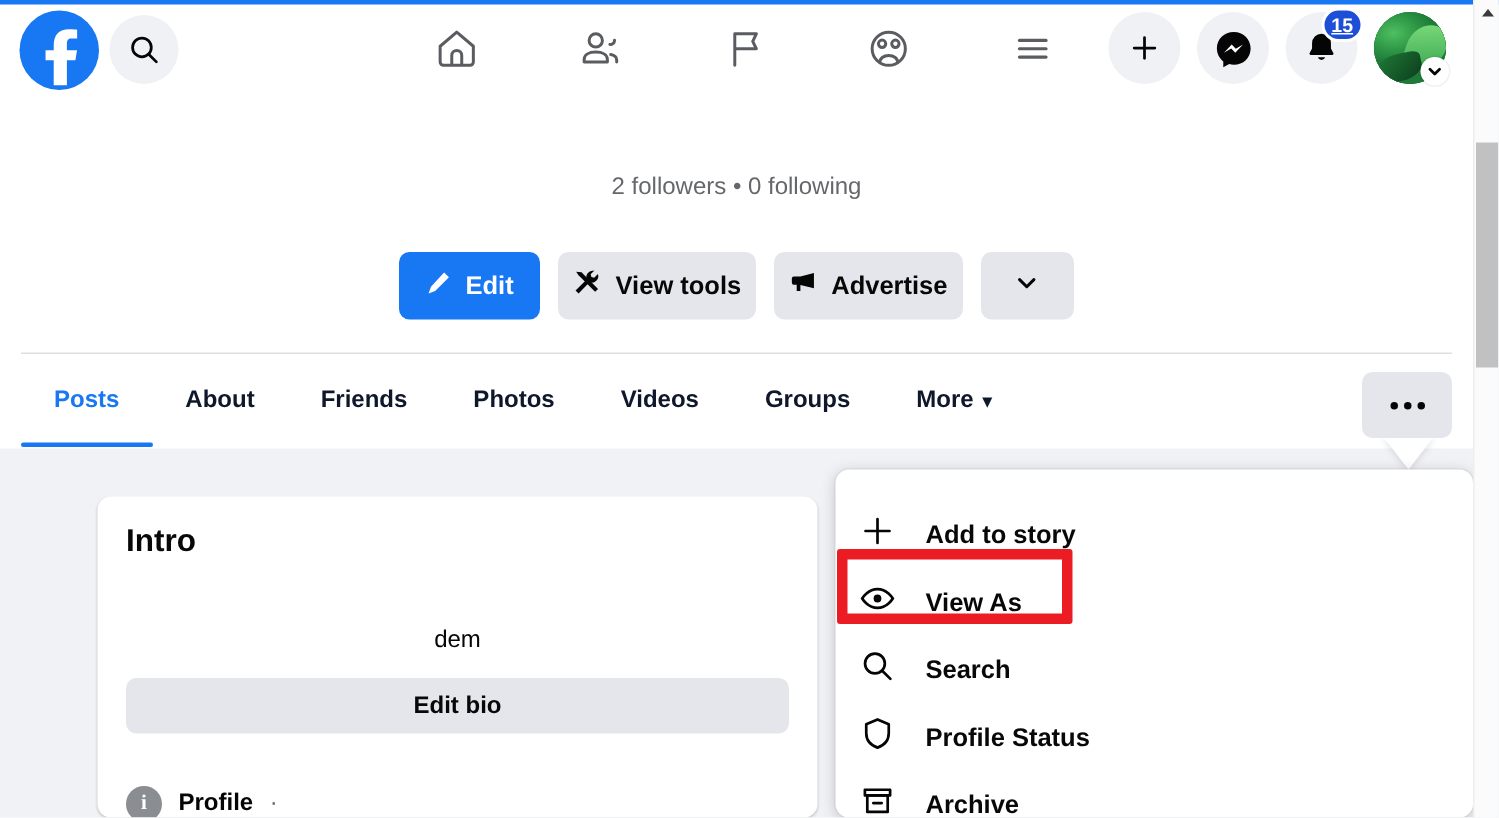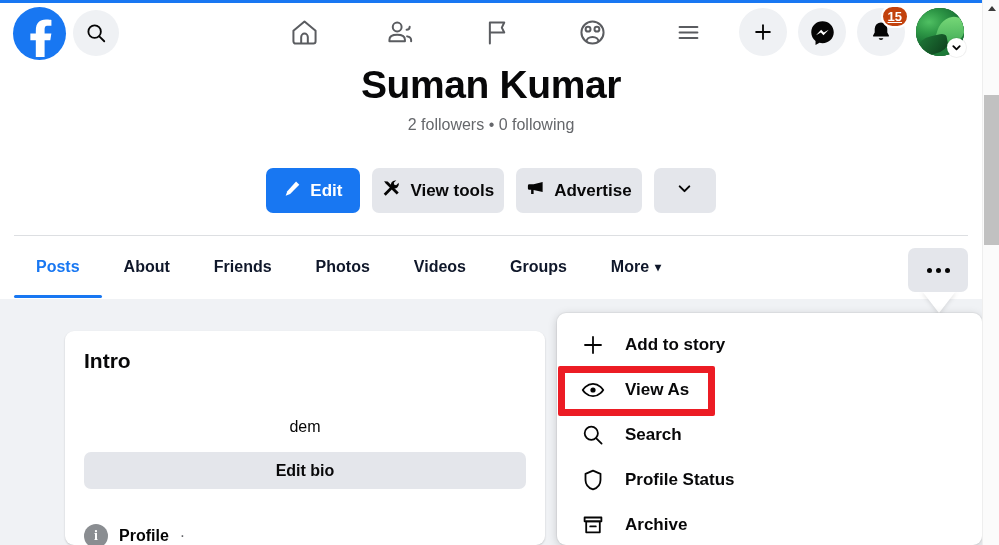--- a/index.html
+++ b/index.html
@@ -97,21 +97,21 @@
     cursor: pointer;
     position: relative;
   }
   .badge {
     position: absolute;
     top: -3px; right: -4px;
     min-width: 24px;
     height: 23px;
     padding: 0 5px;
     border-radius: 12px;
-    background: #c2410c;
+    background: #1d4ed8;
     color: #fff;
     font-size: 13px;
     font-weight: bold;
     display: flex;
     align-items: center;
     justify-content: center;
     line-height: 1;
     border: 2px solid #fff;
     text-decoration: underline;
   }
@@ -371,23 +371,23 @@
     height: 232px;
     background: #ffffff;
     border-radius: 9px;
     box-shadow: 0 2px 10px rgba(0,0,0,0.18), 0 0 0 1px rgba(0,0,0,0.04);
     z-index: 45;
     padding-top: 9px;
   }
   .menu-item {
     height: 45px;
     display: flex;
-    align-items: center;
+    align-items: flex-end;
     gap: 19px;
-    padding: 0 23px;
+    padding: 0 15px;
     font-size: 17px;
     font-weight: bold;
     color: #080809;
     cursor: pointer;
   }
   .menu-icon {
     width: 26px; height: 26px;
     display: flex;
     align-items: center;
     justify-content: center;
@@ -529,21 +529,20 @@
         </div>
         <div class="avatar-chev">
           <svg width="11" height="11" viewBox="0 0 12 12" fill="none" stroke="#050505" stroke-width="2" stroke-linecap="round" stroke-linejoin="round">
             <polyline points="2.5,4.5 6,8 9.5,4.5"></polyline>
           </svg>
         </div>
       </div>
     </div>
   </div>
 
-  <div class="profile-name">Suman Kumar</div>
   <div class="profile-stats">2 followers • 0 following</div>
 
   <div class="action-row">
 
     <button class="btn btn-primary">
       <span>
         <svg width="17" height="17" viewBox="0 0 20 20" fill="#ffffff">
           <path d="M14.2 1.9 18 5.7 7.2 16.5 2 18.4l1.9-5.2L14.2 1.9z"></path>
         </svg>
       </span>

